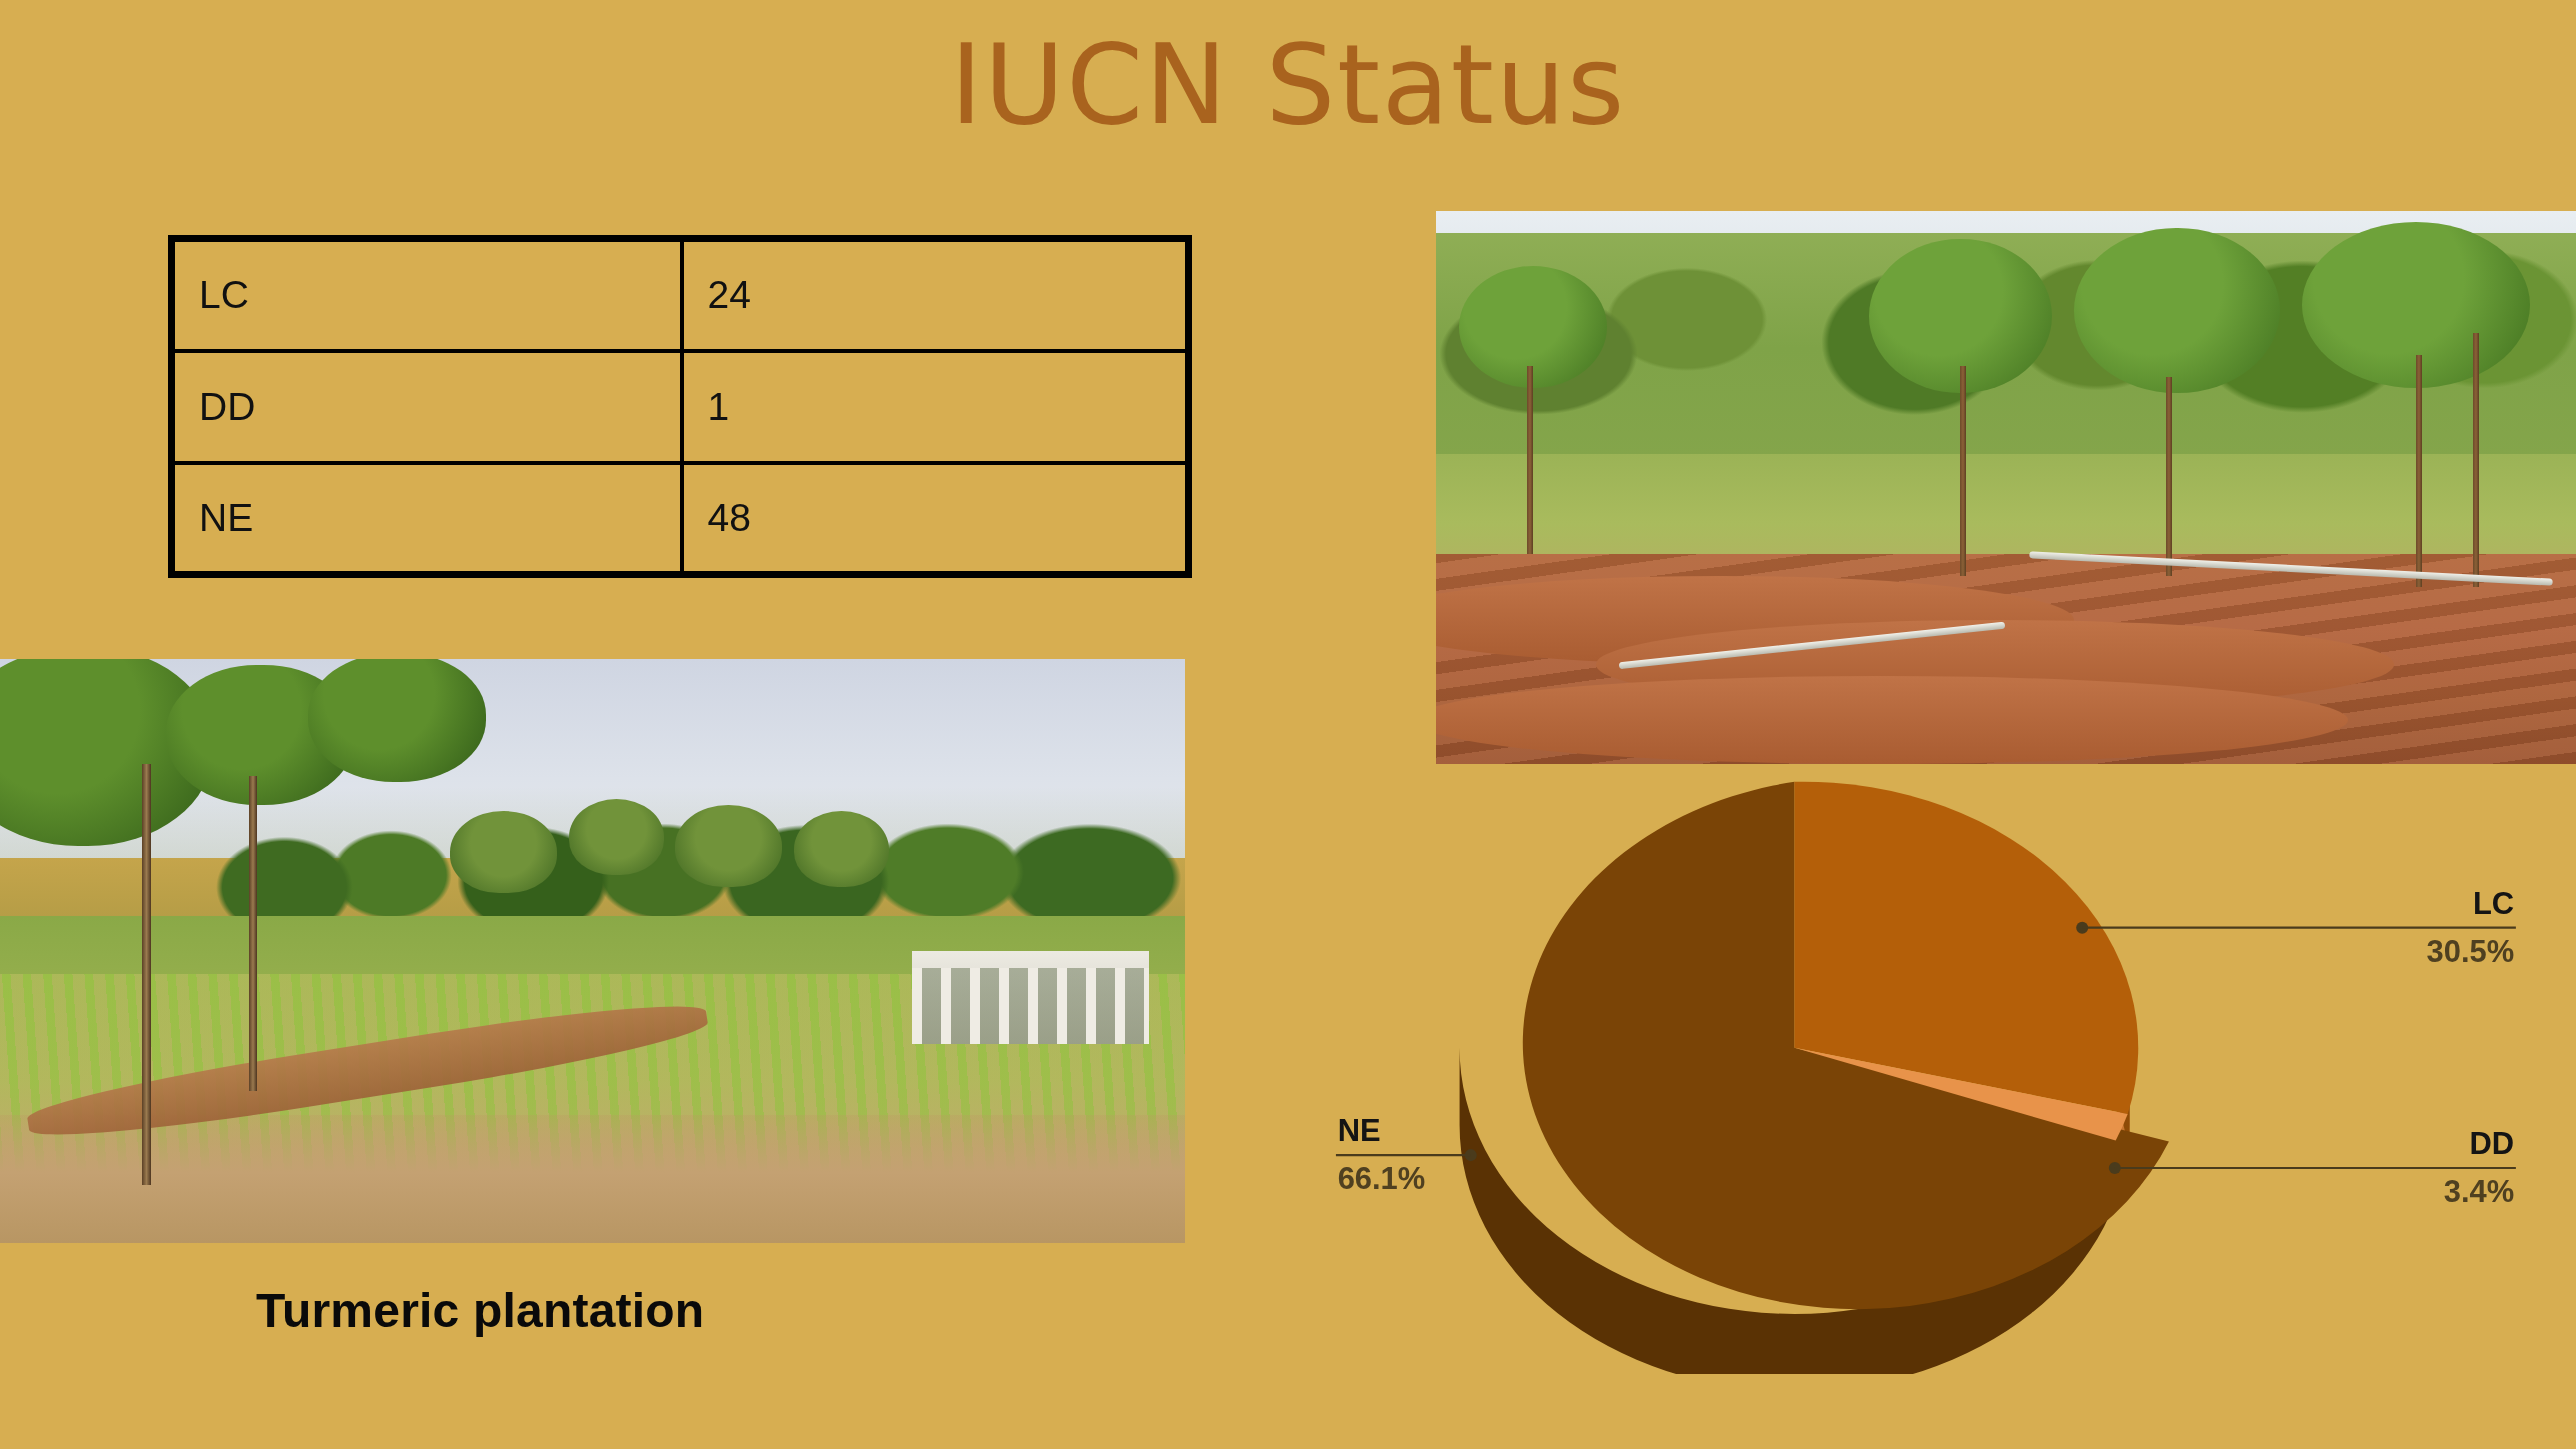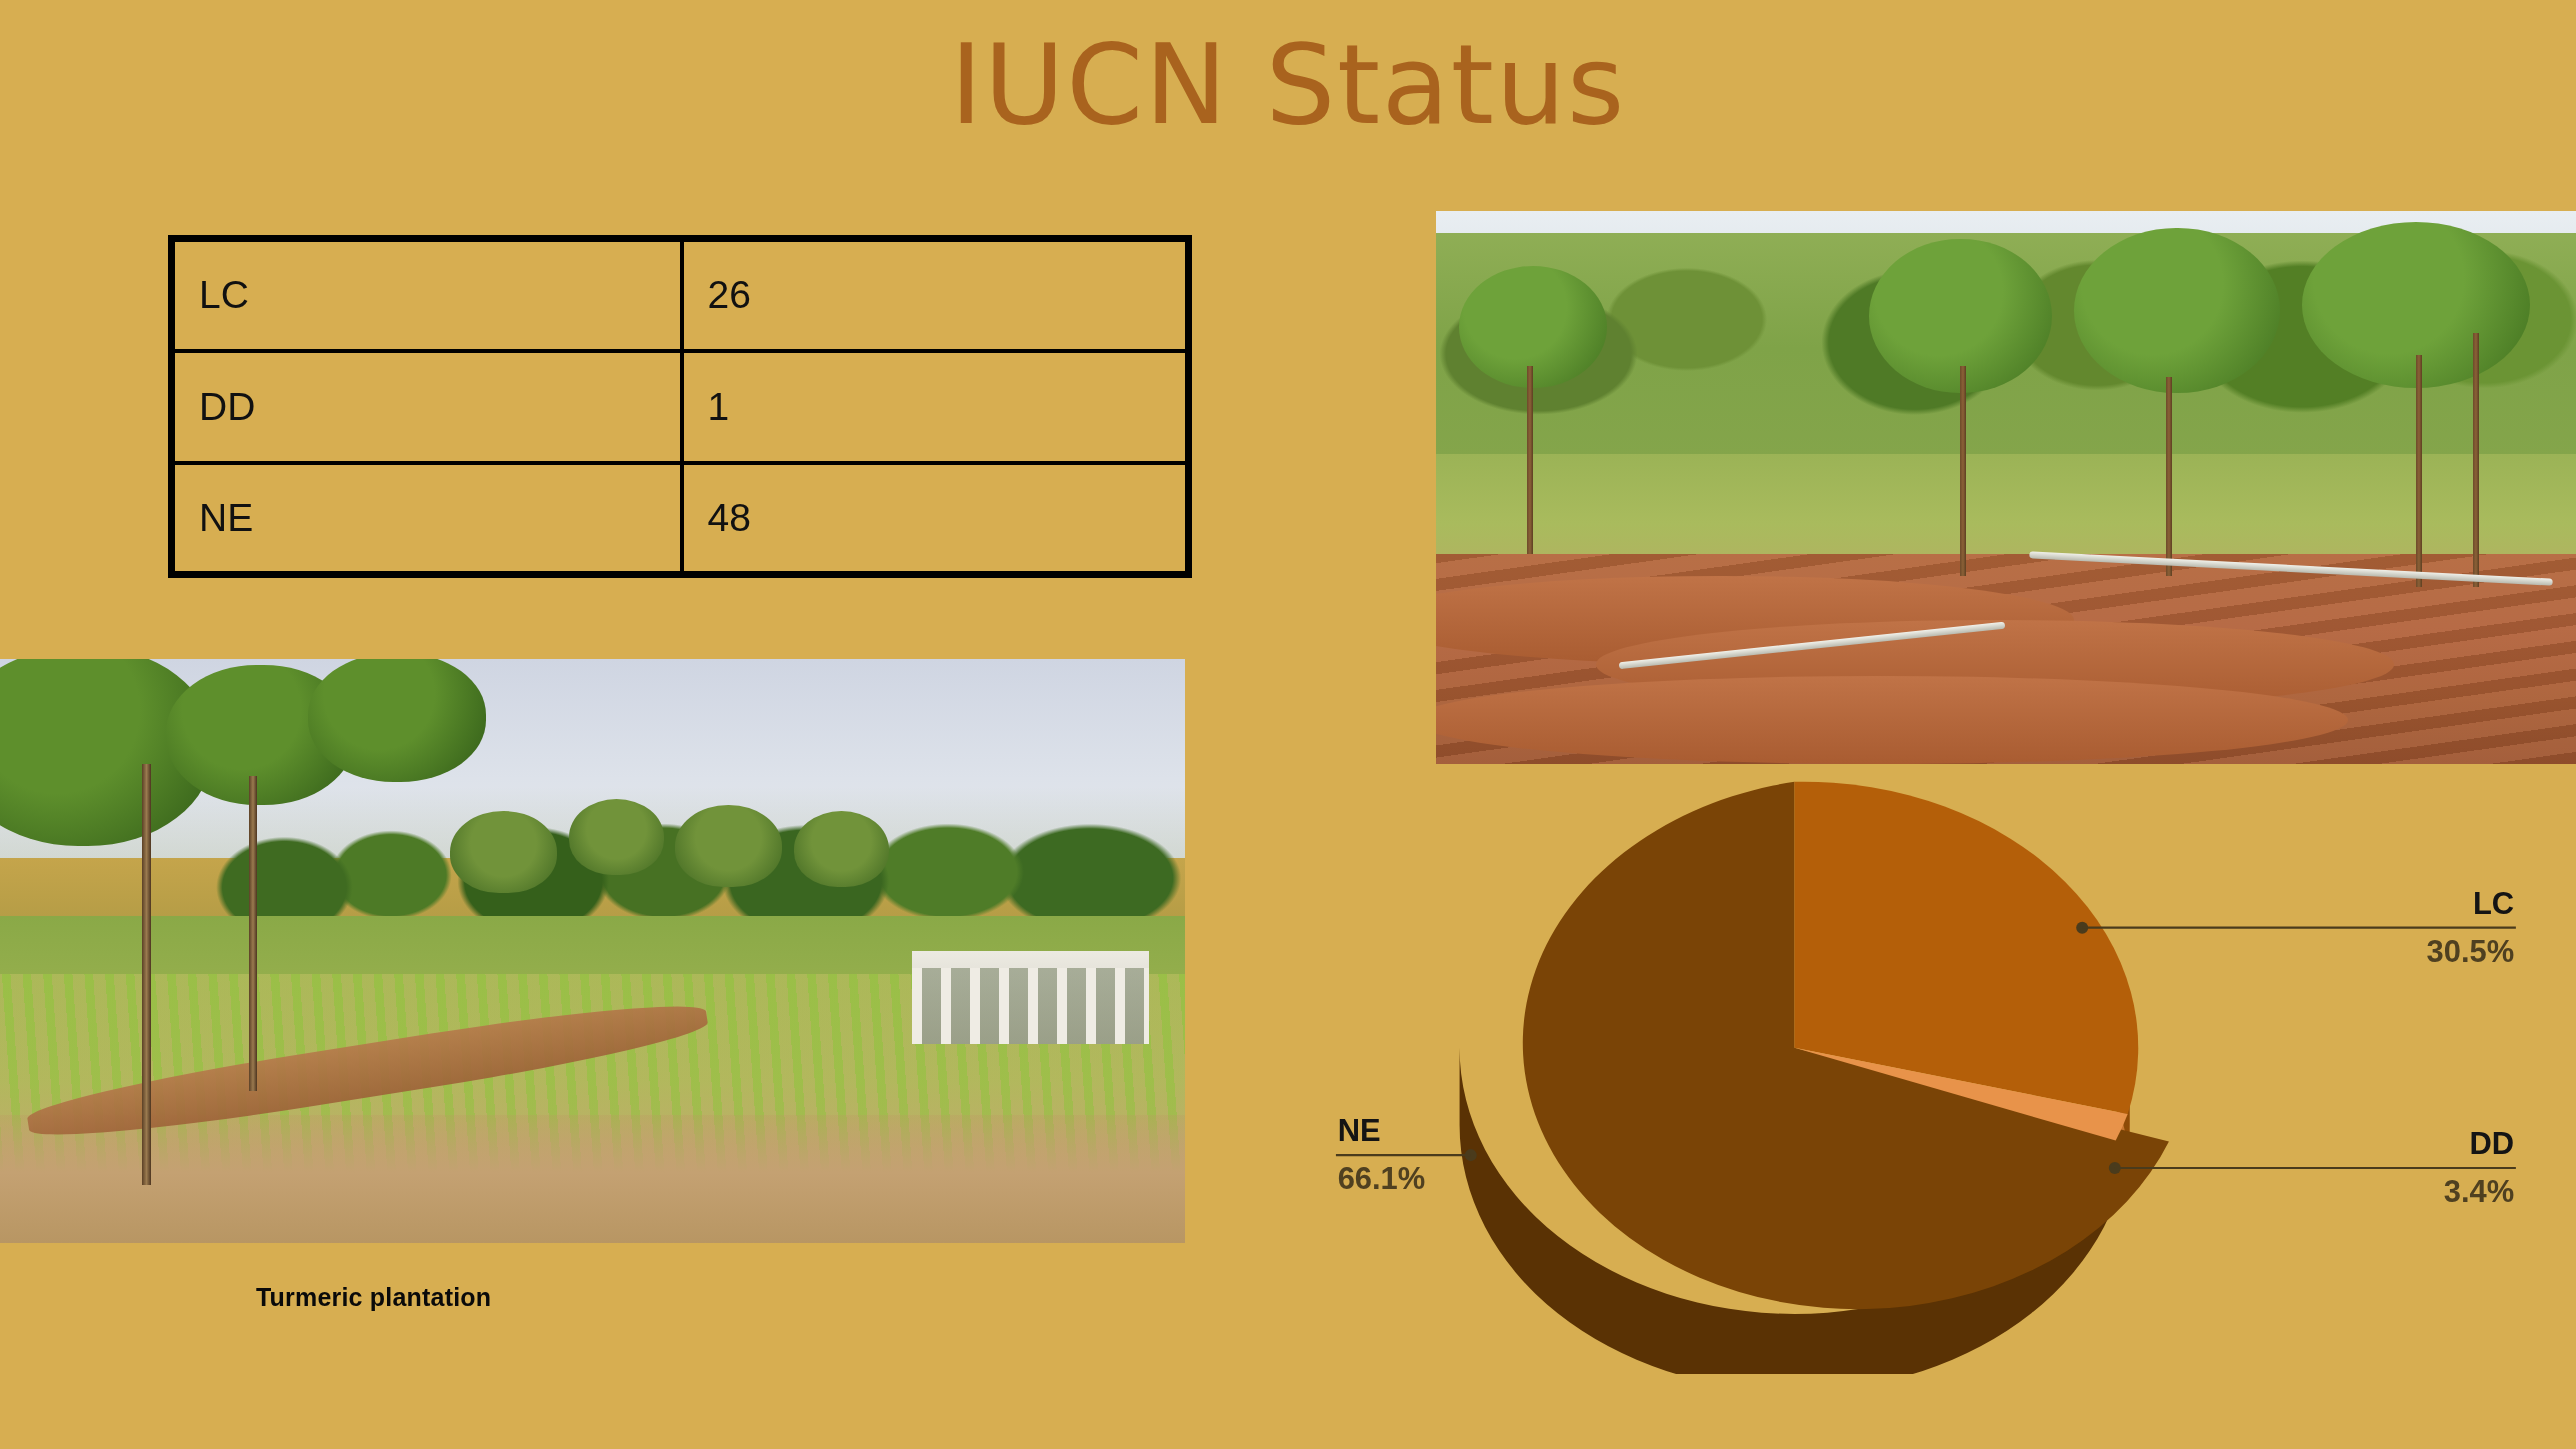--- a/index.html
+++ b/index.html
@@ -154,21 +154,21 @@
     position:absolute; left:2%; top:66%; width:58%; height:9%;
     transform:rotate(-9deg);
     background:linear-gradient(#b5794a,#9d6238);
     border-radius:40%;
     opacity:.9;
   }
   
   #caption-turmeric {
     position:absolute;
     left:256px; top:1283px;
-    font-size:25px;
+    font-size:48px;
     font-weight:bold;
     color:#0a0a0a;
     letter-spacing:0.2px;
   }
   
   #pie-chart {
     position:absolute;
     left:1305px; top:756px;
     width:1271px; height:618px;
   }
@@ -186,21 +186,21 @@
 </style>
 </head>
 <body style="background: rgb(215, 174, 81);">
 
 <div id="slide-title" style="color: rgb(169, 99, 30);">IUCN Status</div>
 
 <table id="status-table">
   <tbody>
     <tr>
       <td class="col-label">LC</td>
-      <td class="col-count">26</td>
+      <td class="col-count">24</td>
     </tr>
     <tr>
       <td class="col-label">DD</td>
       <td class="col-count">1</td>
     </tr>
     <tr>
       <td class="col-label">NE</td>
       <td class="col-count">48</td>
     </tr>
   </tbody>

